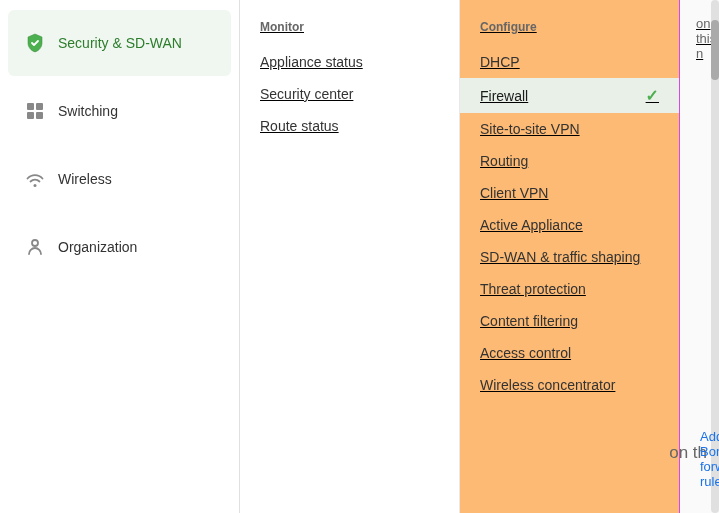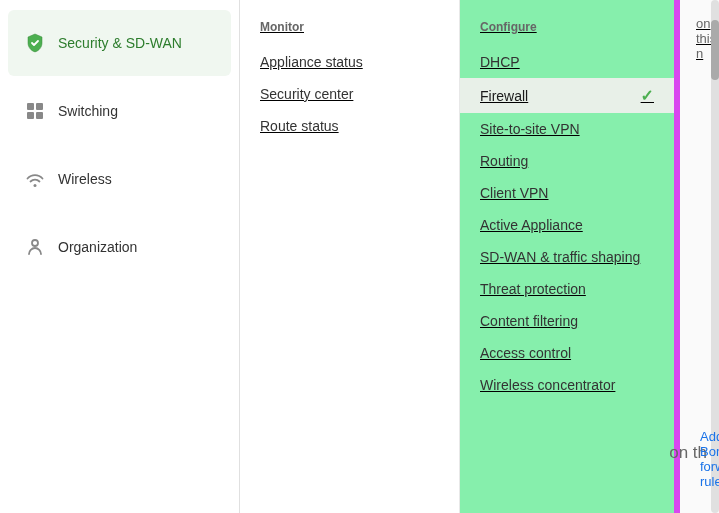--- a/index.html
+++ b/index.html
@@ -109,24 +109,24 @@
     }
 
     .checkmark {
       color: #4caf50;
       font-size: 16px;
       font-weight: bold;
     }
 
     
     .configure-column {
-      background: #86efac;
+      background: #fdba74;
       padding: 16px 0;
       min-width: 220px;
-      border-right: 6px solid #d946ef;
+      border-right: 1px solid #d946ef;
     }
 
     
     .right-hint {
       flex: 1;
       padding: 16px;
       color: #666;
       font-size: 13px;
       background: #fafafa;
     }

